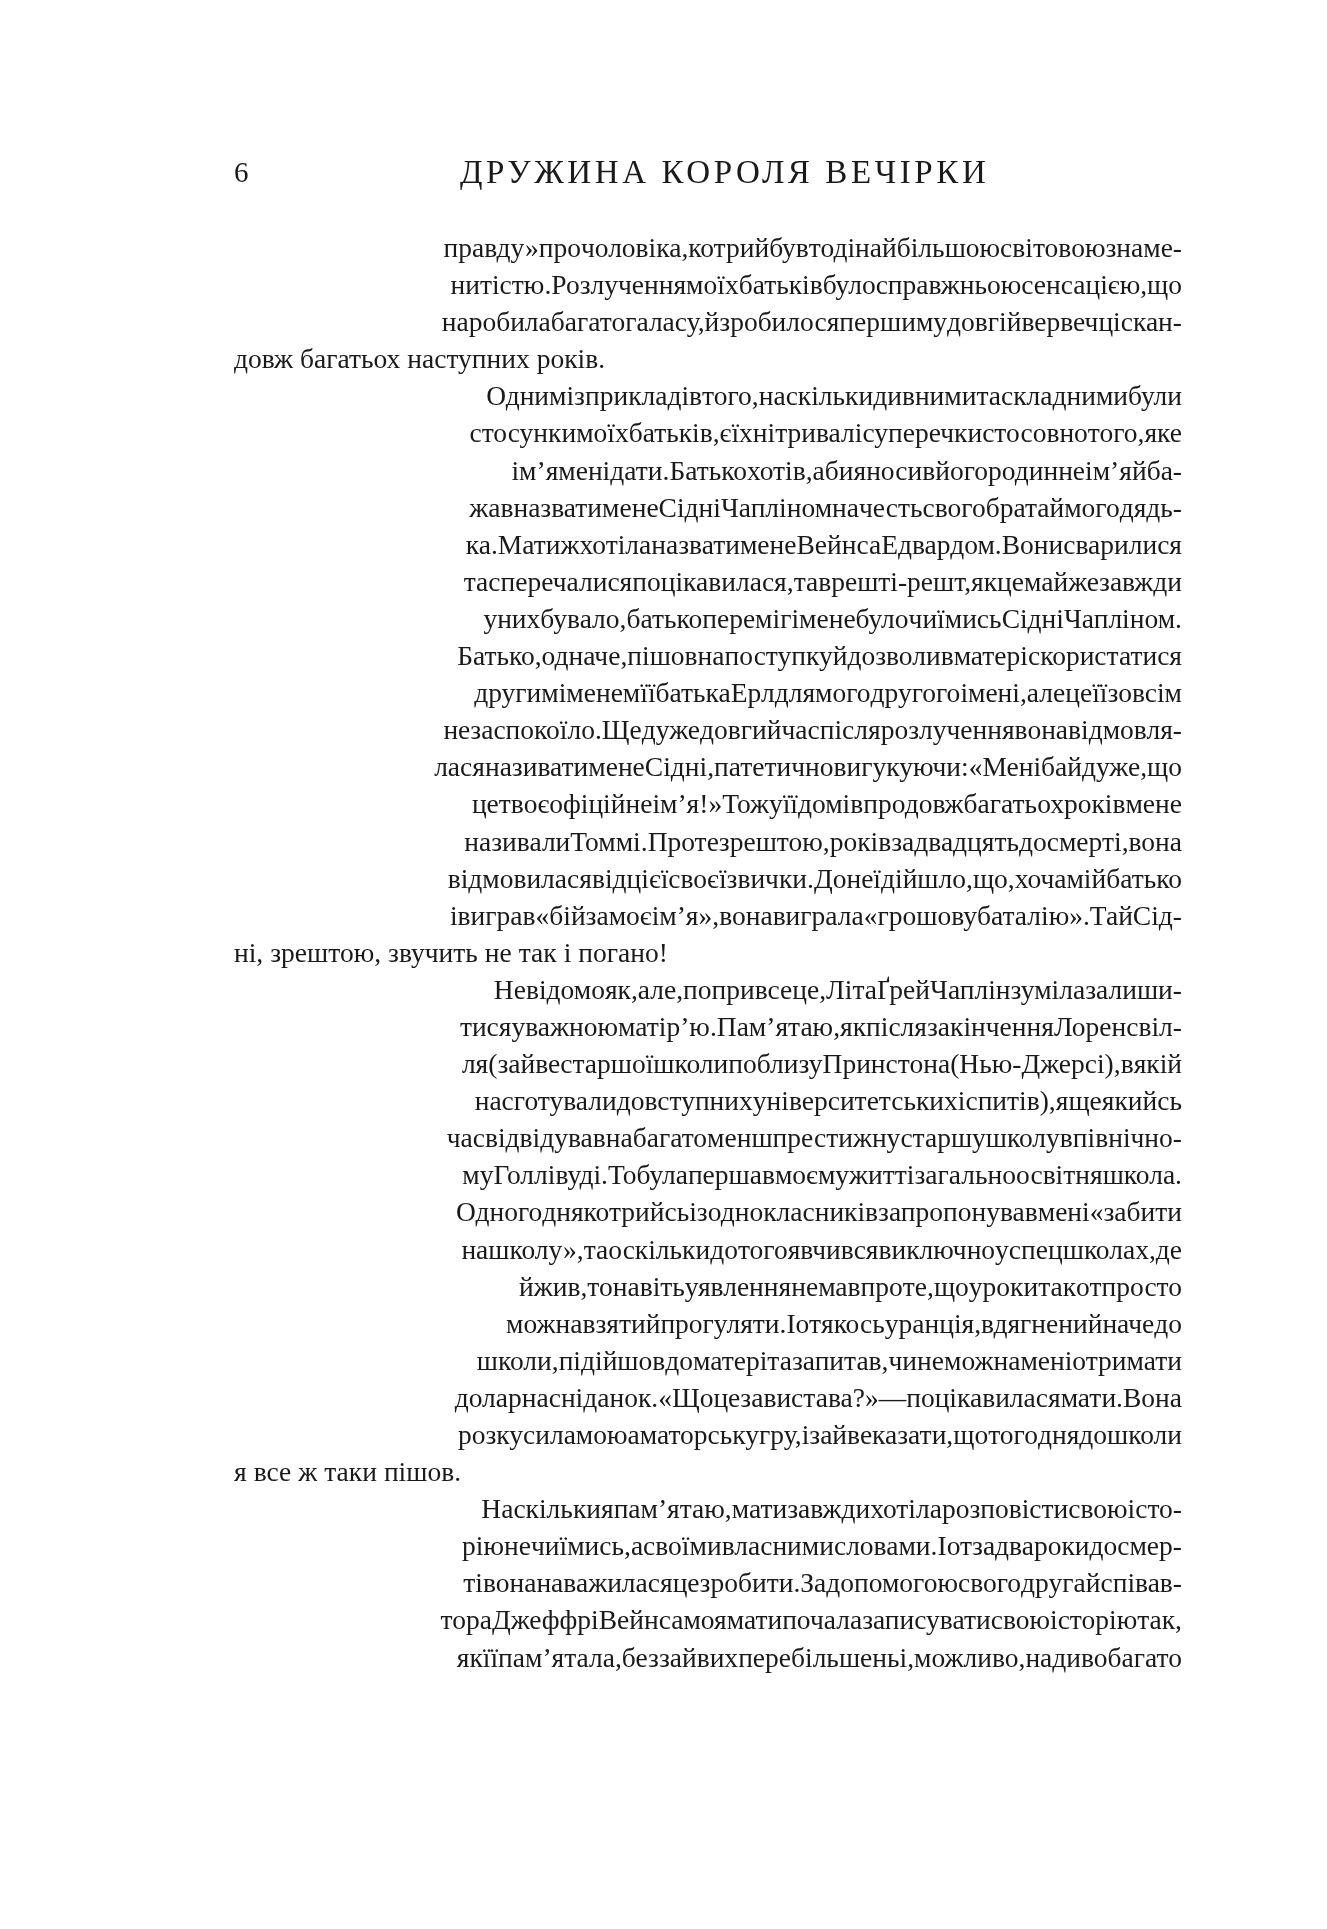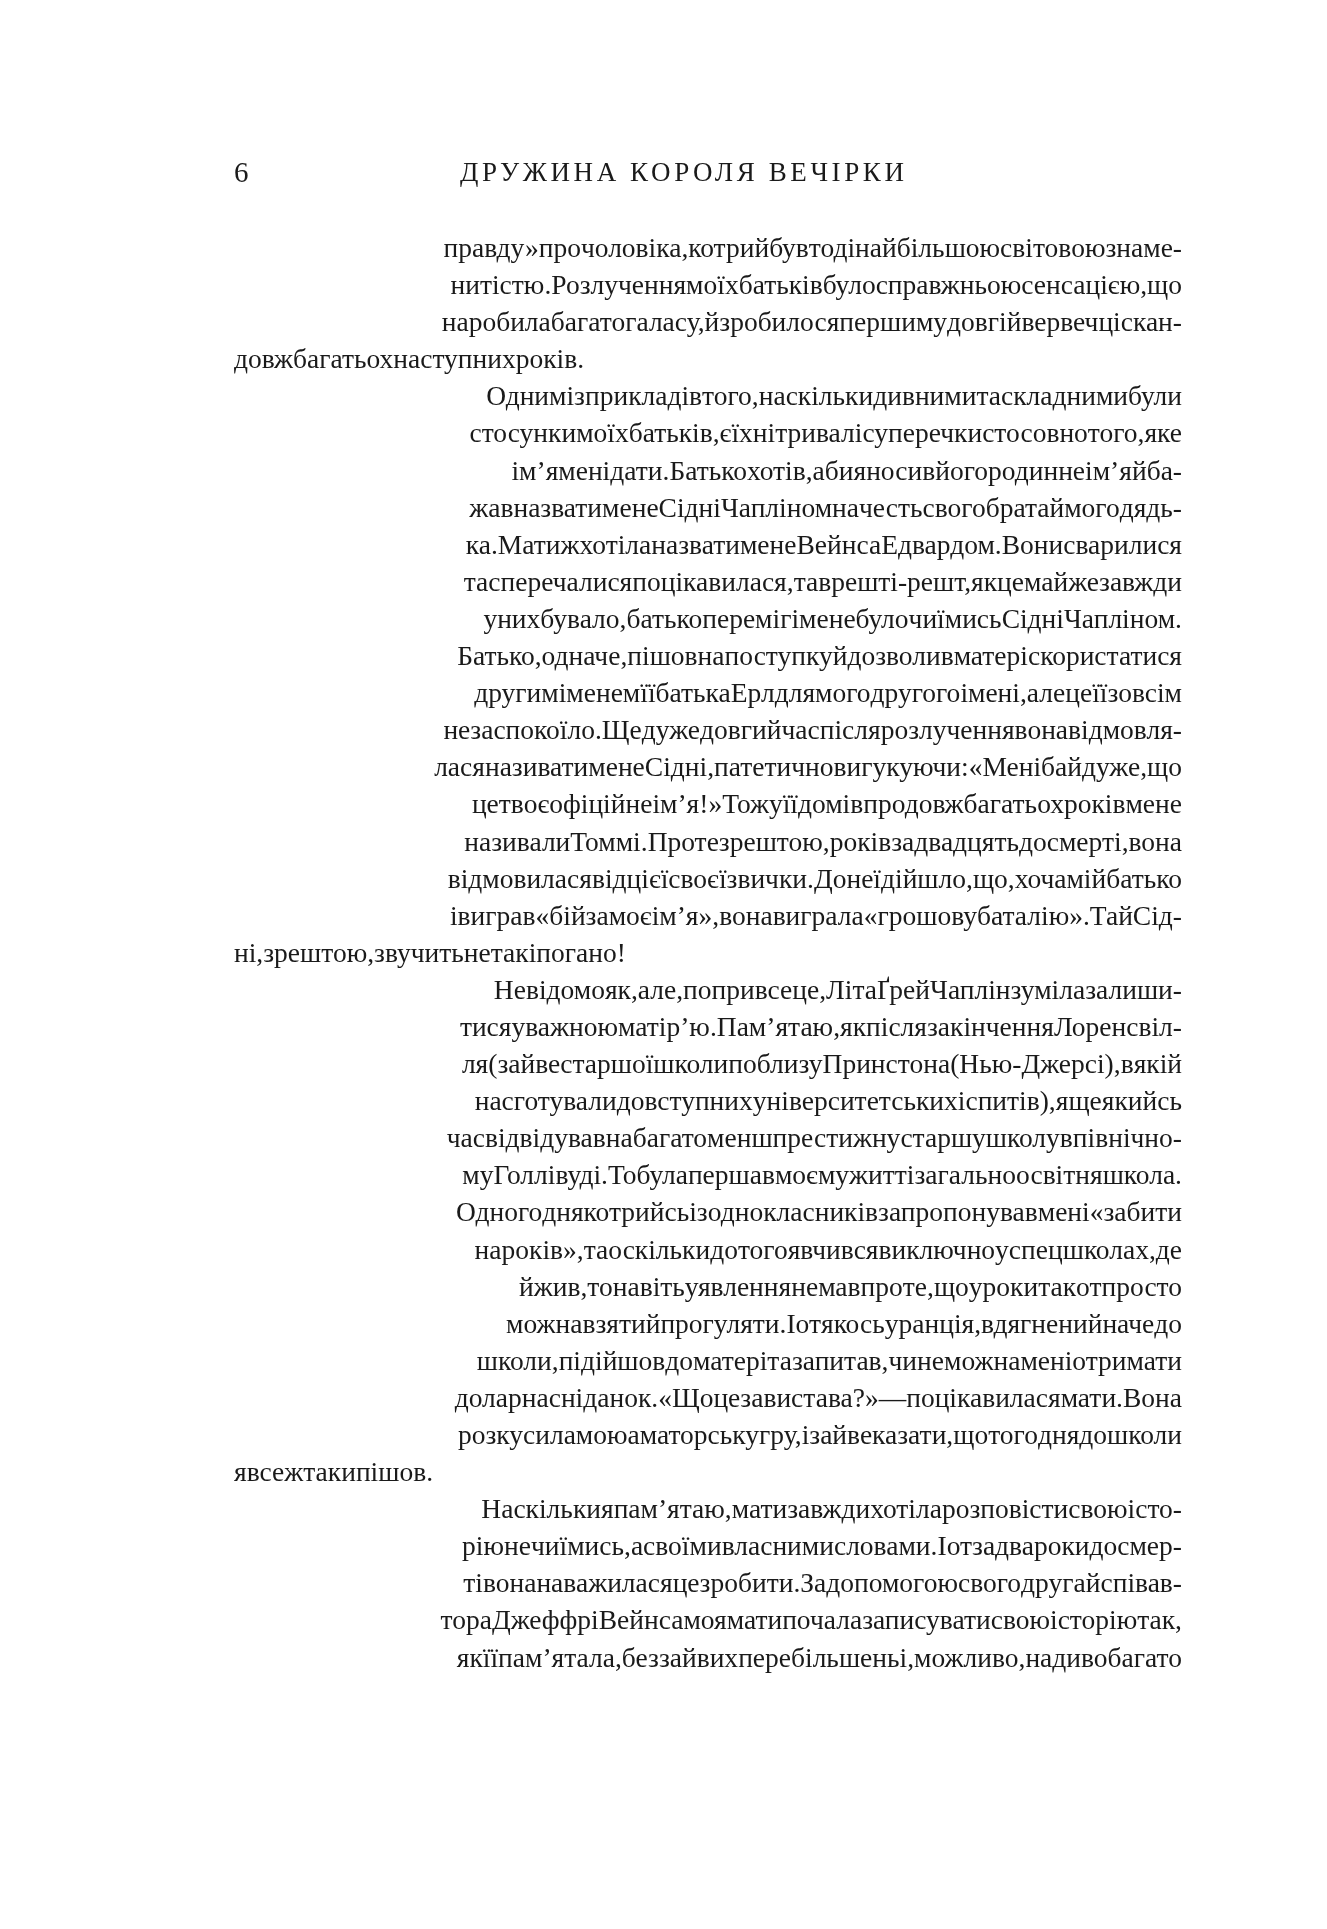--- a/index.html
+++ b/index.html
@@ -1,23 +1,23 @@
 <!DOCTYPE html>
 <html><head>
 <meta charset="utf-8">
 <style>
   html, body { margin: 0; padding: 0; background: #ffffff; }
   body { width: 1327px; height: 1929px; position: relative; overflow: hidden; }
   .page { position: absolute; left: 0; top: 0; width: 1327px; height: 1929px; background: #fff; color: #1a1a1a; font-family: "Liberation Serif", "DejaVu Serif", serif; }
   .running-head { position: absolute; top: 150px; left: 234px; width: 950px; height: 44px; }
   .page-number { position: absolute; left: 0; top: 0; font-size: 29px; line-height: 44px; }
-  .running-title { position: absolute; left: 226px; top: 0; font-size: 27px; line-height: 44px; letter-spacing: 3.6px; white-space: nowrap; }
+  .running-title { position: absolute; left: 226px; top: 0; font-size: 33px; line-height: 44px; letter-spacing: 3.6px; white-space: nowrap; }
   .body-text { position: absolute; left: 234px; top: 229px; width: 948px; font-size: 27.5px; }
   .line { height: 37.1px; line-height: 37.1px; text-align: justify; text-align-last: justify; white-space: nowrap; overflow: visible; display: flex; justify-content: flex-end; }
-  .line.last { justify-content: flex-start; }
+  .line.last { justify-content: flex-start; gap: 7px; }
   .line.indent { padding-left: 36px; }
   .w { display: inline-block; }
 </style>
 </head>
 <body>
 
 <div class="page">
   <div class="running-head">
     <span class="page-number">6</span>
     <span class="running-title">ДРУЖИНА КОРОЛЯ ВЕЧІРКИ</span>
@@ -341,21 +341,21 @@
           <span class="w">дня</span>
           <span class="w">котрийсь</span>
           <span class="w">із</span>
           <span class="w">однокласників</span>
           <span class="w">запропонував</span>
           <span class="w">мені</span>
           <span class="w">«забити</span>
         </div>
         <div class="line">
           <span class="w">на</span>
-          <span class="w">років»,</span>
+          <span class="w">школу»,</span>
           <span class="w">та</span>
           <span class="w">оскільки</span>
           <span class="w">до</span>
           <span class="w">того</span>
           <span class="w">я</span>
           <span class="w">вчився</span>
           <span class="w">виключно</span>
           <span class="w">у</span>
           <span class="w">спецшколах,</span>
           <span class="w">де</span>

